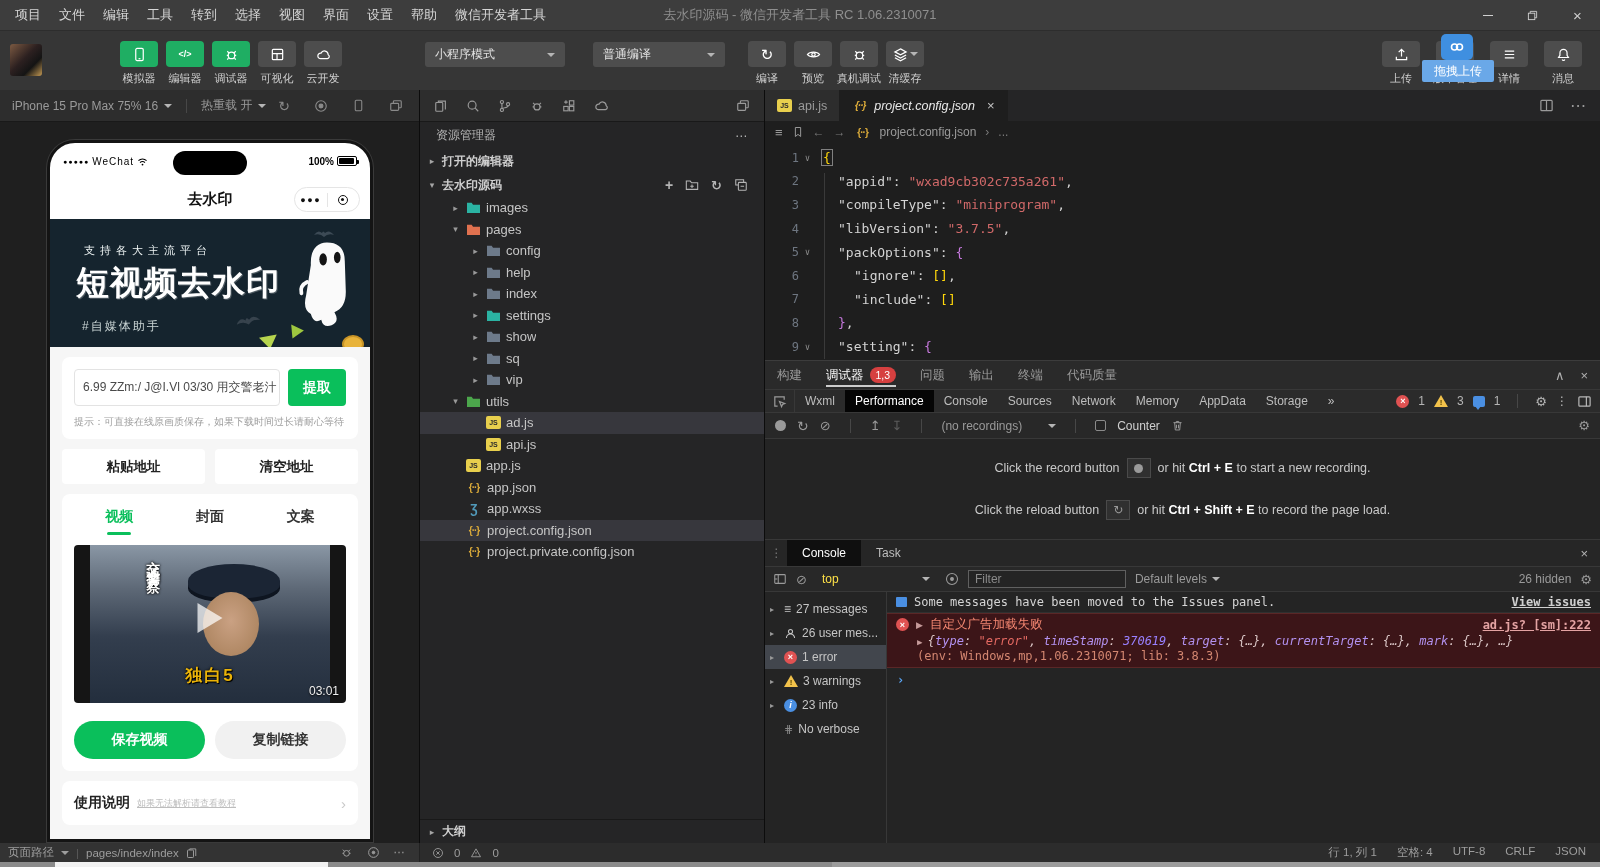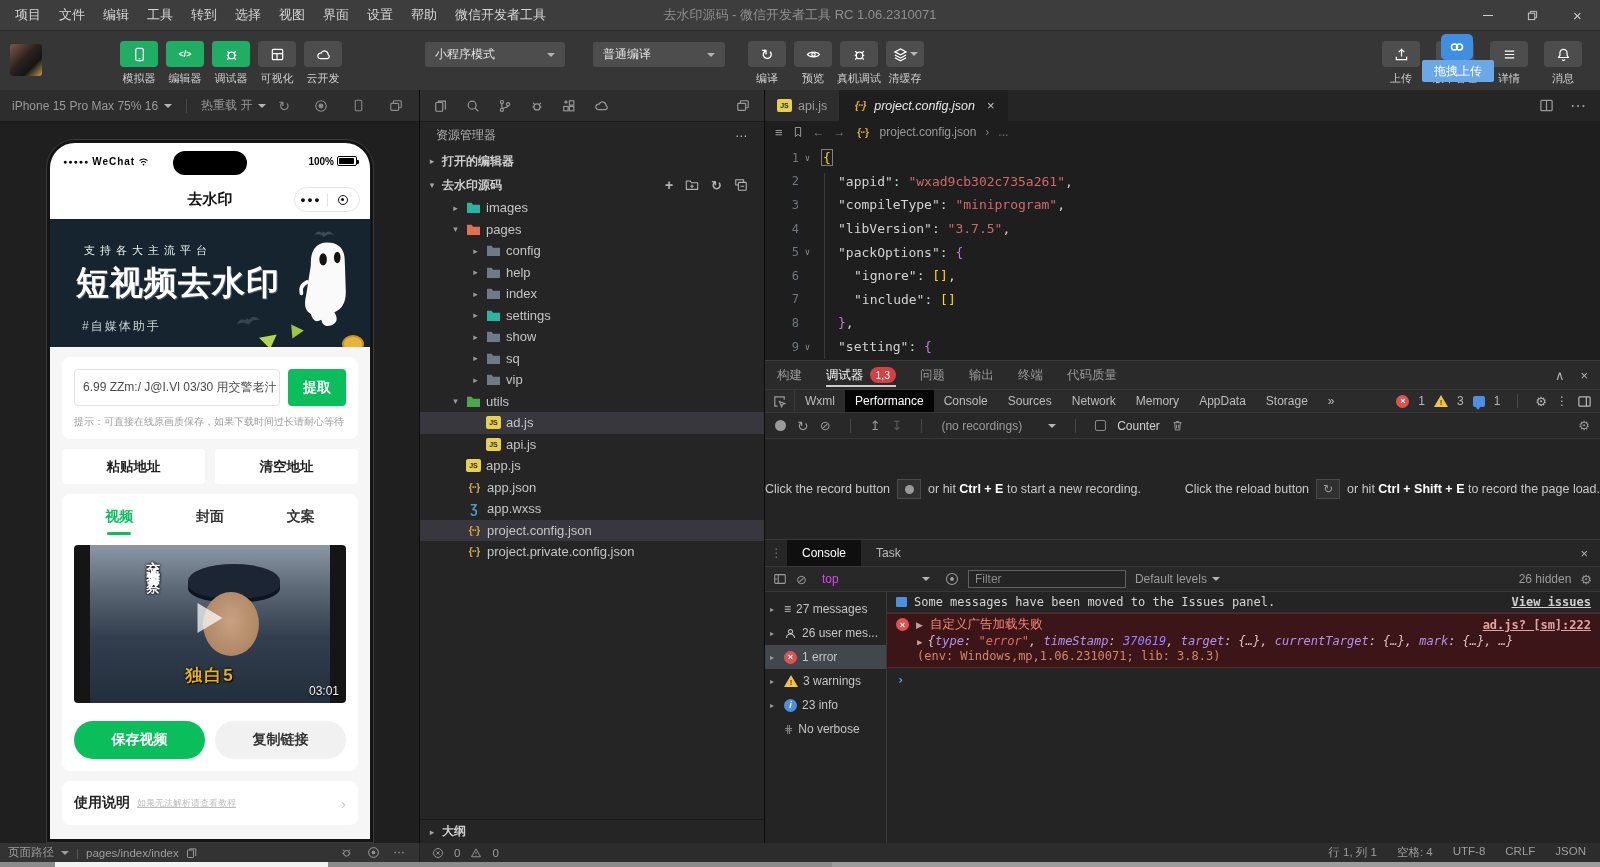--- a/index.html
+++ b/index.html
@@ -45,21 +45,21 @@
 
   
   .sim { position:absolute; left:0; top:0; width:420px; height:100%; background:#1f1f1f; border-right:1px solid #0c0c0c; }
   .sim-header { height:32px; background:#2d2d2d; border-bottom:1px solid #191919; display:flex;
     align-items:center; padding:0 12px; gap:6px; color:#9a9a9a; font-size:12px; }
   .sim-header .hicons { margin-left:auto; display:flex; gap:24px; color:#8a8a8a; padding-right:4px; }
   .sep-v { width:1px; height:14px; background:#474747; margin:0 8px; }
   .phone { position:absolute; left:47px; top:50px; width:326px; height:702px; background:#fff;
     border:3px solid #141414; border-radius:28px 28px 0 0; overflow:hidden; box-shadow:0 0 0 1px #3a3a3a; }
   .p-status { height:36px; display:flex; align-items:center; padding:0 13px; position:relative; }
-  .p-carrier { font-size:10px; font-weight:bold; color:#000; display:flex; align-items:center; gap:3px; letter-spacing:1px; }
+  .p-carrier { font-size:10px; font-weight:normal; color:#000; display:flex; align-items:center; gap:3px; letter-spacing:1px; }
   .island { position:absolute; left:50%; transform:translateX(-50%); top:8px; width:74px; height:24px;
     background:#000; border-radius:13px; }
   .p-batt { margin-left:auto; display:flex; align-items:center; gap:3px; font-size:10px; font-weight:bold; color:#000; }
   .batt { width:20px; height:10px; border:1px solid #000; border-radius:2px; position:relative; }
   .batt::before { content:""; position:absolute; left:1px; top:1px; bottom:1px; width:15px; background:#000; border-radius:1px; }
   .batt::after { content:""; position:absolute; right:-3px; top:2.5px; width:2px; height:4px; background:#000; border-radius:0 1px 1px 0; }
   .p-nav { height:40px; position:relative; display:flex; align-items:center; justify-content:center;
     font-size:15px; font-weight:bold; color:#111; }
   .capsule { position:absolute; right:10px; top:8px; width:66px; height:25px; border:1px solid #e5e5e5;
     border-radius:13px; display:flex; align-items:center; background:#fff; }
@@ -191,36 +191,36 @@
     font-weight:bold; display:inline-flex; align-items:center; justify-content:center; font-style:italic; }
   .badge-chat { width:12px; height:11px; background:#4a8fe2; border-radius:2px; position:relative; }
   .badge-chat::after { content:""; position:absolute; left:2px; bottom:-3px; border-left:3px solid transparent;
     border-right:3px solid transparent; border-top:4px solid #4a8fe2; }
   .perf-bar { height:26px; display:flex; align-items:center; gap:11px; padding:0 10px; border-bottom:1px solid #383838;
     background:#282828; color:#9a9a9a; font-size:12px; flex:none; }
   .recdot { width:11px; height:11px; border-radius:50%; background:#9a9a9a; }
   .disabled { color:#5c5c5c; }
   .perf-dd { display:flex; align-items:center; gap:26px; color:#9a9a9a; }
   .chk { width:11px; height:11px; border:1px solid #8a8a8a; border-radius:2px; background:#242424; }
-  .perf-body { height:100px; display:flex; flex-direction:row; align-items:center; justify-content:space-between;
+  .perf-body { height:100px; display:flex; flex-direction:column; align-items:center; justify-content:center;
     gap:22px; color:#c9c9c9; font-size:12.5px; background:#242424; flex:none; }
   .perf-line { display:flex; align-items:center; }
   .kbtn { display:inline-flex; width:24px; height:20px; border:1px solid #4a4a4a; background:#303030;
     align-items:center; justify-content:center; margin:0 7px; color:#9a9a9a; }
   .perf-line b { color:#fff; }
   .con-tabs { height:27px; background:#262626; border-top:1px solid #383838; display:flex; align-items:stretch;
     color:#bdbdbd; font-size:12px; flex:none; }
   .con-handle { width:22px; display:flex; align-items:center; justify-content:center; color:#777; letter-spacing:-1px; }
   .con-tab { padding:0 15px; display:flex; align-items:center; }
   .con-tab.active { background:#0f0f0f; color:#fff; }
   .con-right { margin-left:auto; display:flex; align-items:center; padding-right:12px; color:#b5b5b5; font-size:13px; }
   .con-bar { height:26px; display:flex; align-items:center; gap:9px; padding:0 8px; border-top:1px solid #383838;
     border-bottom:1px solid #383838; background:#282828; color:#9a9a9a; font-size:12px; flex:none; }
   .ctx-dd { width:120px; display:flex; align-items:center; justify-content:space-between; padding:0 6px;
-    color:#d946ef; }
+    color:#fde047; }
   .filter-input { width:158px; height:18px; background:#242424; border:1px solid #606060; color:#cccccc;
     font-size:12px; padding:0 6px; font-family:inherit; outline:none; }
   .filter-input::placeholder { color:#8a8a8a; }
   .lvl-dd { display:flex; align-items:center; gap:5px; }
   .con-bar .spacer { flex:1; }
   .con-body { flex:1; display:flex; overflow:hidden; }
   .con-side { width:122px; border-right:1px solid #383838; background:#242424; padding-top:5px; font-size:12px; color:#c5c5c5; flex:none; }
   .cs-row { height:24px; display:flex; align-items:center; gap:5px; padding:0 5px; white-space:nowrap; overflow:hidden; }
   .cs-row.selected { background:#42464d; }
   .cs-row .arr { width:9px; font-size:8px; color:#9a9a9a; flex:none; }

